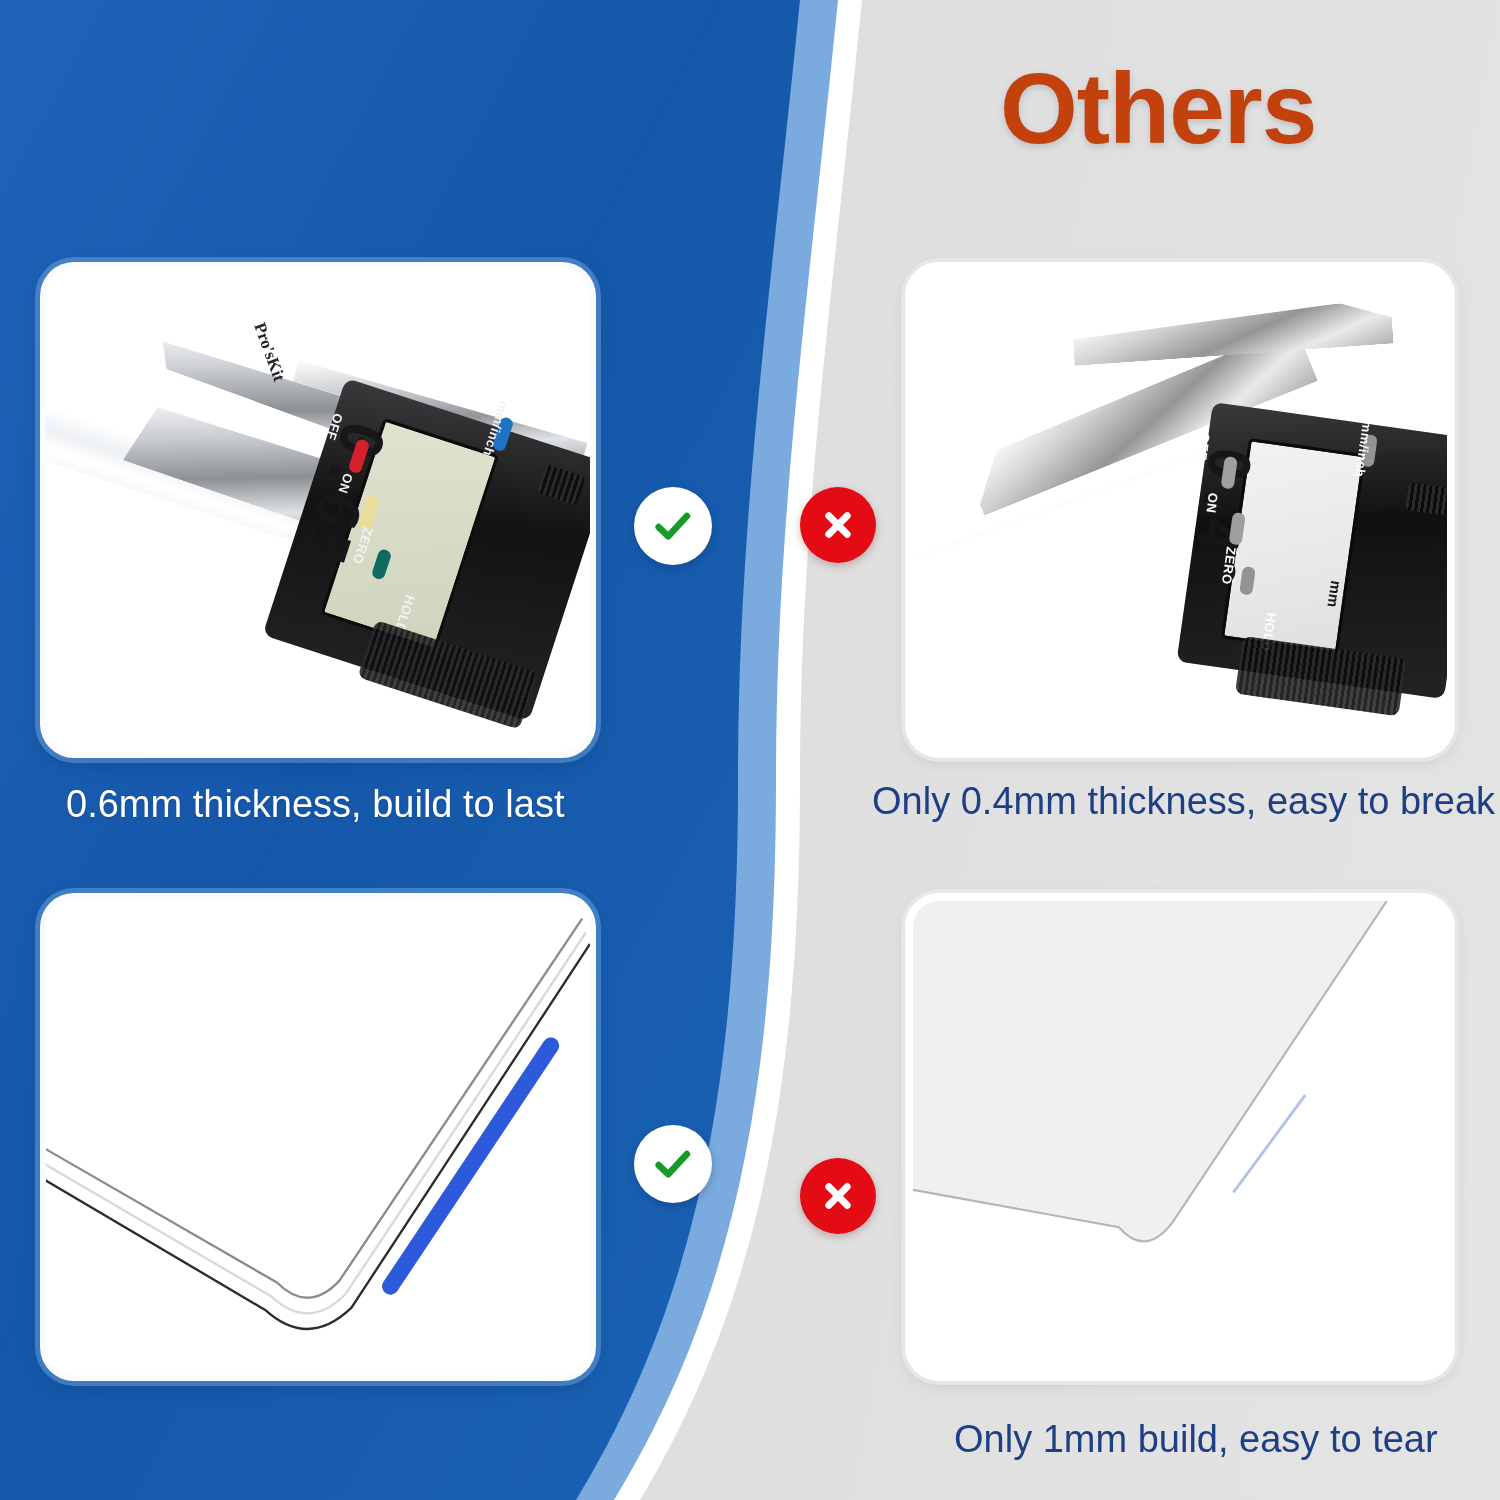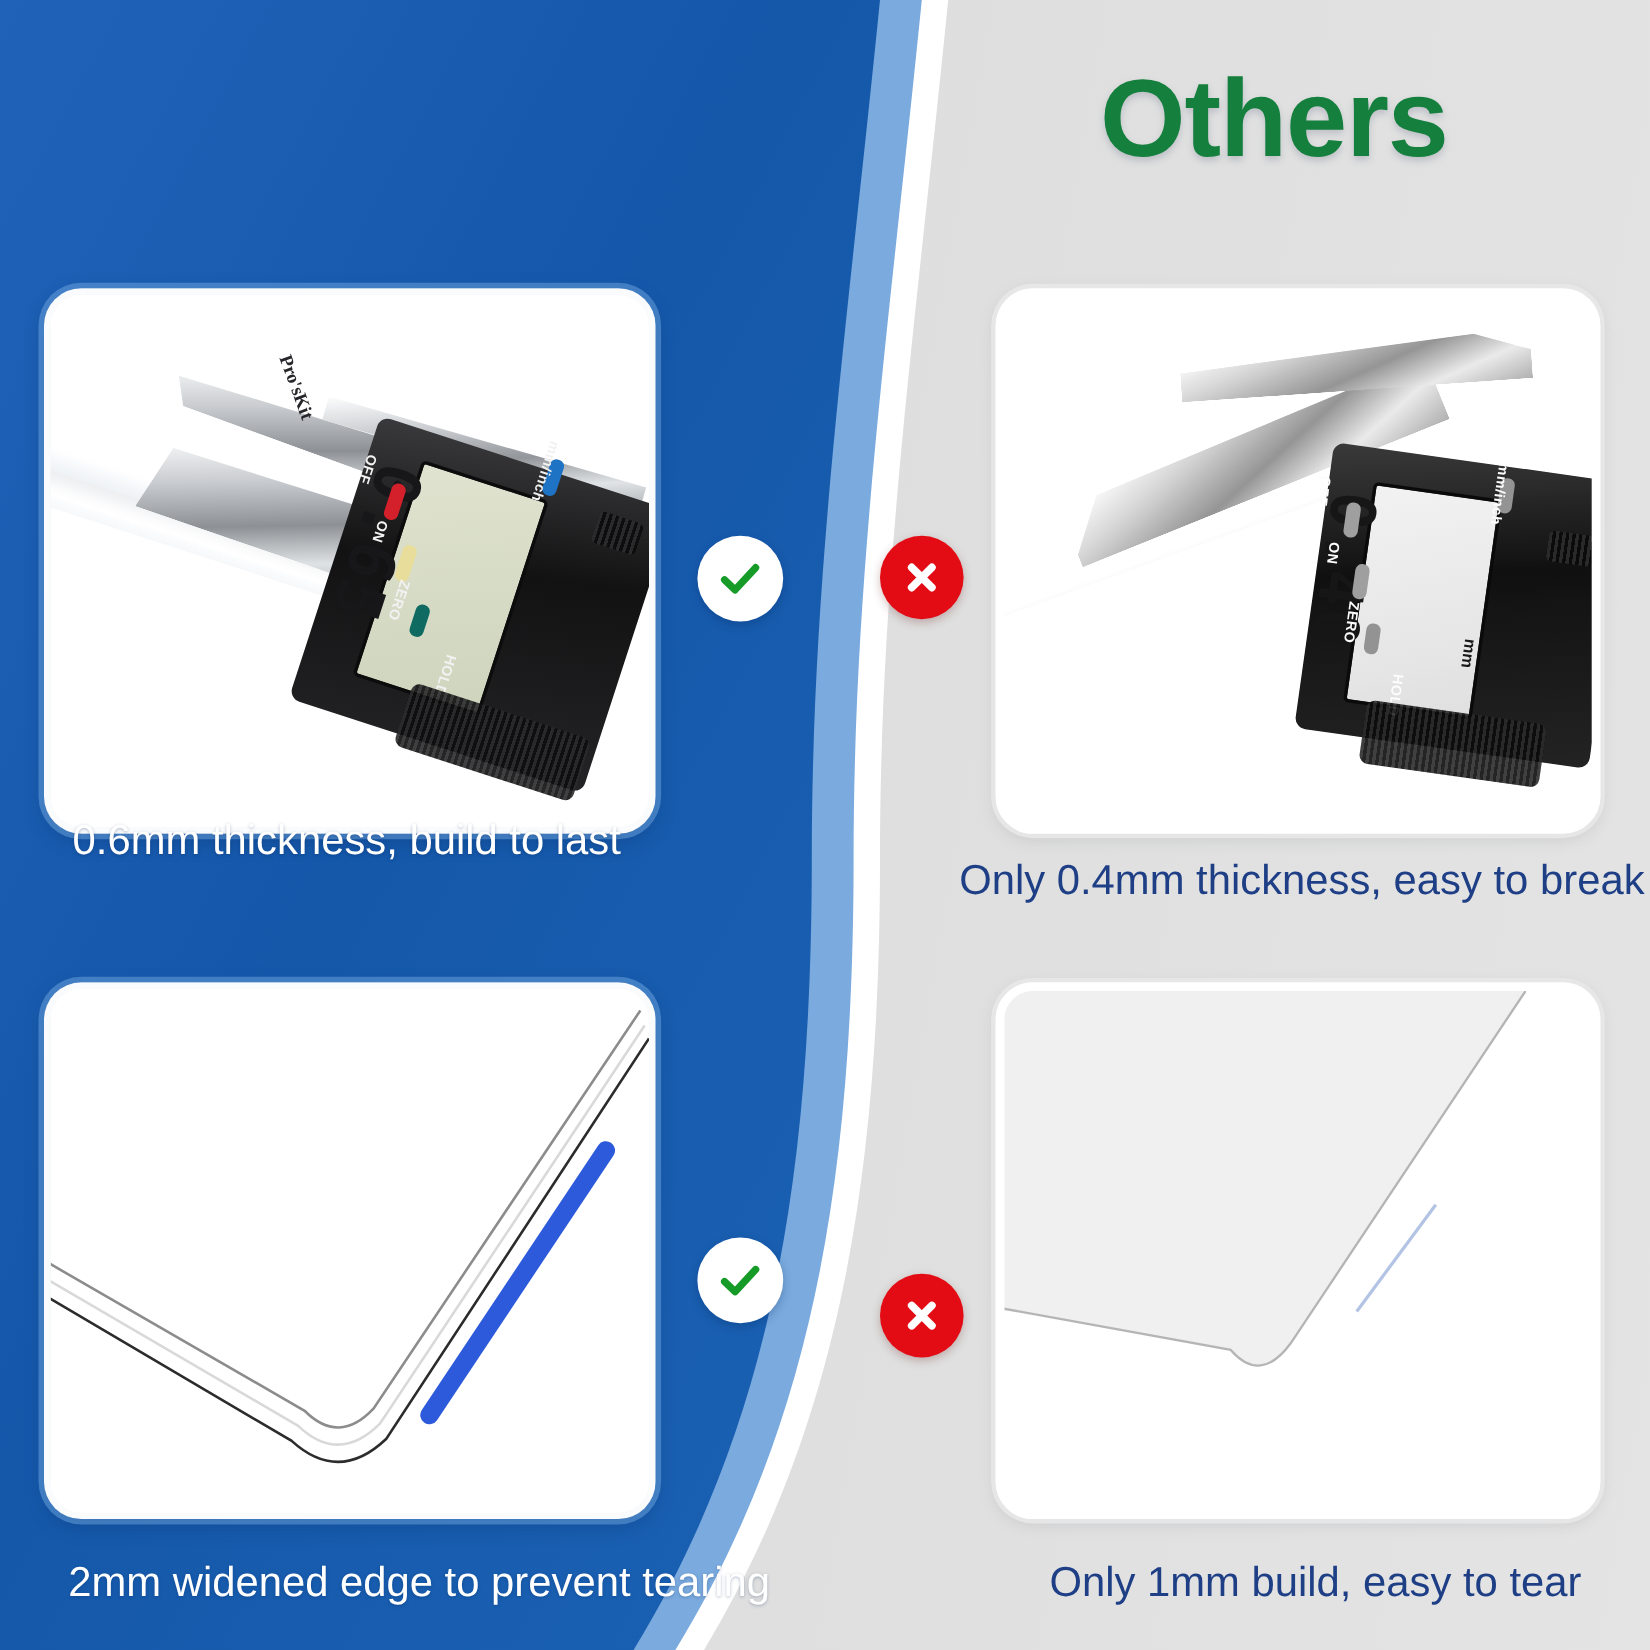--- a/index.html
+++ b/index.html
@@ -14,21 +14,21 @@
   
   .bg-right{position:absolute;inset:0;background:linear-gradient(100deg,#e6e6e6 0%,#dedede 45%,#e4e4e4 100%);}
   .bg-left-svg{position:absolute;left:0;top:0;width:1500px;height:1500px;}
 
   
   .heading{
     position:absolute;font-weight:700;letter-spacing:-1px;
     font-size:100px;line-height:1;white-space:nowrap;
   }
   .heading-our{left:215px;top:58px;color:#ffffff;text-shadow:0 3px 7px rgba(0,40,90,.35);}
-  .heading-others{left:1000px;top:58px;color:#15803d;text-shadow:0 3px 7px rgba(120,130,150,.35);}
+  .heading-others{left:1000px;top:58px;color:#c2410c;text-shadow:0 3px 7px rgba(120,130,150,.35);}
 
   
   .vs-badge{
     position:absolute;left:648px;top:48px;width:240px;height:196px;
     border-radius:50%;background:#1d5bb0;
     border:9px solid #ffffff;
     box-sizing:border-box;
     display:flex;align-items:center;justify-content:center;
     box-shadow:0 2px 10px rgba(20,50,110,.22);
   }
@@ -55,21 +55,21 @@
 
   .f-tl{left:40px;top:262px;width:556px;height:496px;}
   .f-tr{left:905px;top:262px;width:550px;height:496px;}
   .f-bl{left:40px;top:893px;width:556px;height:488px;}
   .f-br{left:905px;top:893px;width:550px;height:488px;}
 
   
   .caption{position:absolute;font-size:38px;line-height:1.1;white-space:nowrap;}
   .cap-left{color:#ffffff;text-shadow:0 1px 3px rgba(0,35,85,.3);}
   .cap-right{color:#1e3f86;}
-  .c-tl{left:66px;top:744px;}
+  .c-tl{left:66px;top:784px;}
   .c-tr{left:872px;top:781px;text-align:right;}
   .c-bl{left:62px;top:1419px;}
   .c-br{left:954px;top:1419px;}
 
   
   .mark{position:absolute;border-radius:50%;display:flex;align-items:center;justify-content:center;}
   .mark-check{
     width:78px;height:78px;background:#ffffff;
     box-shadow:0 3px 9px rgba(0,35,85,.28);
   }
@@ -262,16 +262,15 @@
     </svg>
   </div>
   <div class="mark mark-cross m-x2">
     <svg width="40" height="40" viewBox="0 0 24 24">
       <path d="M6.5 6.5 L17.5 17.5 M17.5 6.5 L6.5 17.5" fill="none" stroke="#ffffff" stroke-width="4.2" stroke-linecap="round"></path>
     </svg>
   </div>
 
   <div class="caption cap-left c-tl">0.6mm thickness, build to last</div>
   <div class="caption cap-right c-tr">Only 0.4mm thickness, easy to break</div>
-  <div class="caption cap-left c-bl">2mm widened edge to prevent tearing</div>
   <div class="caption cap-right c-br">Only 1mm build, easy to tear</div>
 
 </div>
 
 </body></html>

